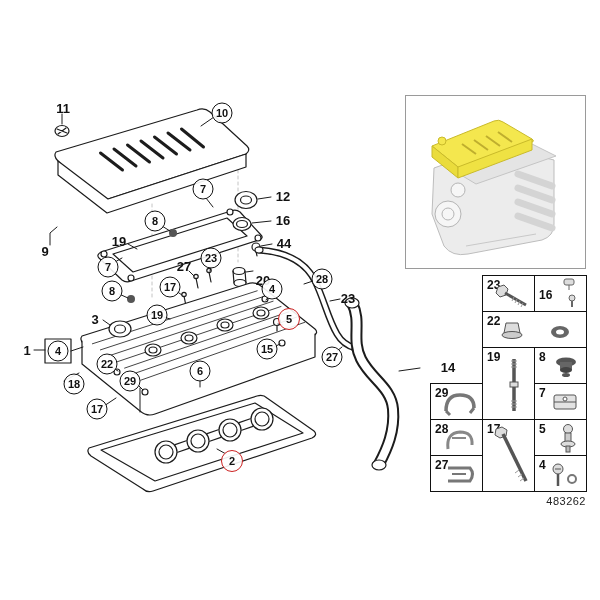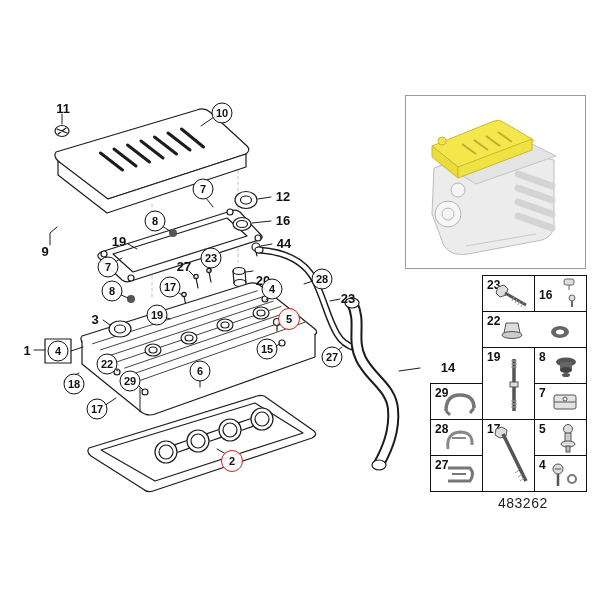--- a/index.html
+++ b/index.html
@@ -16,22 +16,22 @@
            display:flex;align-items:center;justify-content:center;font-size:11px;
            background:rgba(255,255,255,.9);}
   
   .thumb{position:absolute;left:405px;top:95px;width:181px;height:174px;
          border:1px solid #9a9a9a;background:#fff;box-sizing:border-box;}
   
   .lcell{position:absolute;border:1px solid #111;background:#fff;box-sizing:border-box;}
   .lnum{position:absolute;top:2px;left:4px;font-size:12px;font-weight:bold;color:#111;}
   .lnum.mid{top:12px;}
   .licon{position:absolute;right:0;bottom:0;}
-  .fignum{position:absolute;left:498px;top:495px;width:88px;
-          font-size:14px;color:#222;letter-spacing:.5px;}
+  .fignum{position:absolute;left:498px;top:495px;width:88px;text-align:right;
+          font-size:11px;color:#222;letter-spacing:.5px;}
 </style>
 </head>
 <body>
 
 <div class="stage">
 
   <svg class="art" width="600" height="600" viewBox="0 0 600 600">
     <g stroke="#1c1c1c" stroke-width="1.2" fill="none" stroke-linejoin="round" stroke-linecap="round">
 
       <path d="M152,204 L152,298 M238,170 L238,262" stroke="#b5b5b5" stroke-width="0.8" stroke-dasharray="3,3"></path>

